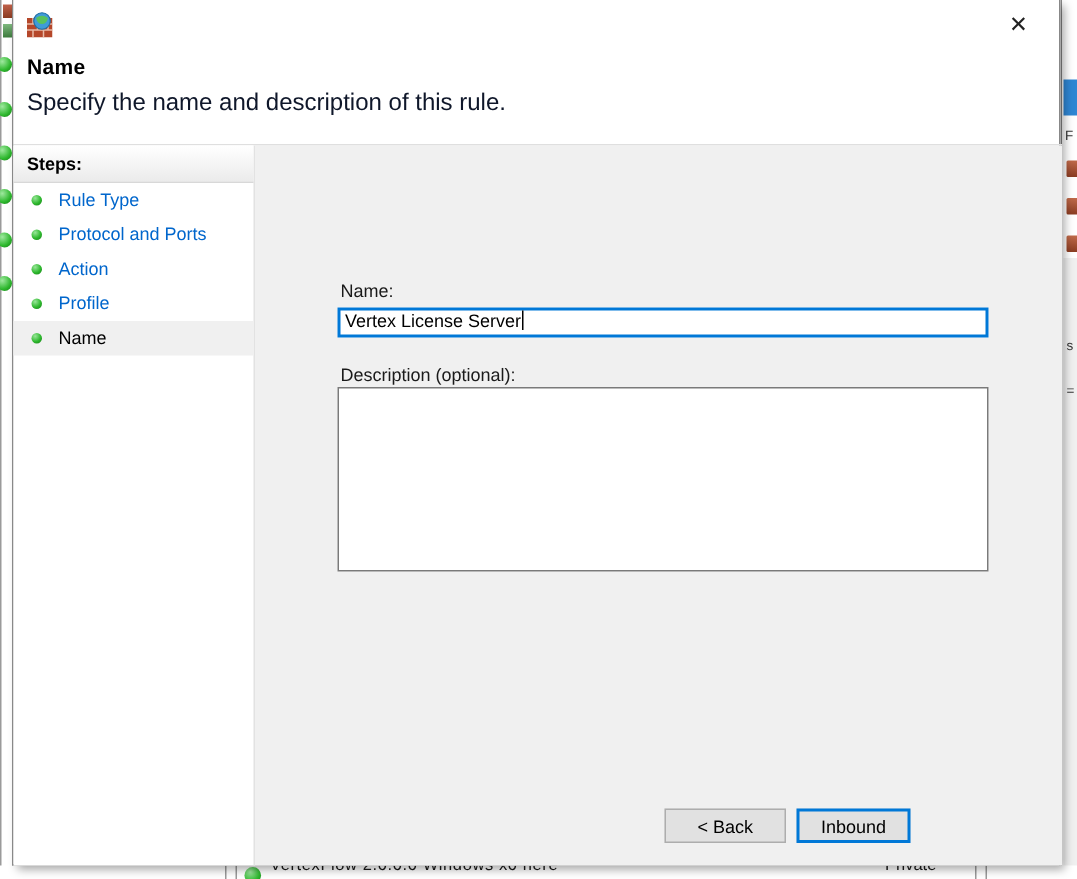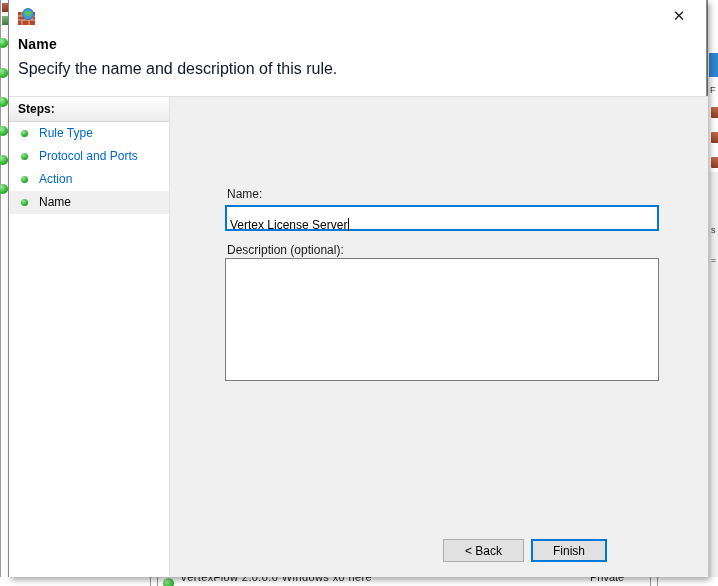--- a/index.html
+++ b/index.html
@@ -55,23 +55,23 @@
   .steps-hdr { height:25px; line-height:25px; padding-left:9px; font-weight:bold; font-size:12px;
     background:linear-gradient(#ffffff,#ebebeb); border-bottom:1px solid #d8d8d8; }
   .step-item { position:relative; height:23px; line-height:23px; padding-left:30px;
     font-size:12px; color:#0066cc; cursor:pointer; }
   .step-item .dot { position:absolute; left:12px; top:8px; width:7px; height:7px; border-radius:50%;
     background:radial-gradient(circle at 35% 30%, #98e698, #2eb82e 55%, #157a15); }
   .step-item.active { color:#000; background:#f0f0f0; cursor:default; }
   .main { flex:1; background:#f0f0f0; position:relative; }
 
   .field-label { position:absolute; font-size:12px; color:#1a1a1a; }
-  .name-input { position:absolute; left:55px; top:108px; width:434px; height:14px;
+  .name-input { position:absolute; left:55px; top:108px; width:434px; height:20px;
     border:2px solid #0078d7; background:#fff; font-family:inherit; font-size:12px;
-    padding:11px 3px; line-height:15px; white-space:nowrap; }
+    padding:0 3px; line-height:15px; white-space:nowrap; }
   .caret { display:inline-block; width:1px; height:13px; background:#000;
     vertical-align:-2px; margin-left:1px; }
   .desc-box { position:absolute; left:55px; top:161px; width:434px; height:123px;
     border:1px solid #7a7a7a; background:#fff; resize:none; font-family:inherit; font-size:12px; padding:2px 4px; }
 
   .btn { position:absolute; top:442px; height:23px; background:#e1e1e1;
     border:1px solid #adadad; font-family:inherit; font-size:12px; color:#000;
     text-align:center; cursor:pointer; }
   .btn-back { left:273px; width:81px; }
   .btn-finish { left:361px; width:76px; border:2px solid #0078d7; background:#e1e1e1; }
@@ -149,35 +149,39 @@
         <span>Rule Type</span>
       </div>
       <div class="step-item">
         <span class="dot"></span>
         <span>Protocol and Ports</span>
       </div>
       <div class="step-item">
         <span class="dot"></span>
         <span>Action</span>
       </div>
+      <div class="step-item">
+        <span class="dot"></span>
+        <span>Profile</span>
+      </div>
       <div class="step-item active">
         <span class="dot"></span>
         <span>Name</span>
       </div>
     </div>
 
     <div class="main">
       <div class="field-label" style="left:57px; top:90px;">Name:</div>
 
       <div class="name-input">
         <span>Vertex License Server</span><span class="caret"></span>
       </div>
 
       <div class="field-label" style="left:57px; top:146px;">Description (optional):</div>
 
       <textarea class="desc-box" style=""></textarea>
 
       <button class="btn btn-back">&lt; Back</button>
-      <button class="btn btn-finish">Finish</button>
+      <button class="btn btn-finish">Inbound</button>
     </div>
 
   </div>
 </div>
 
 </body></html>

